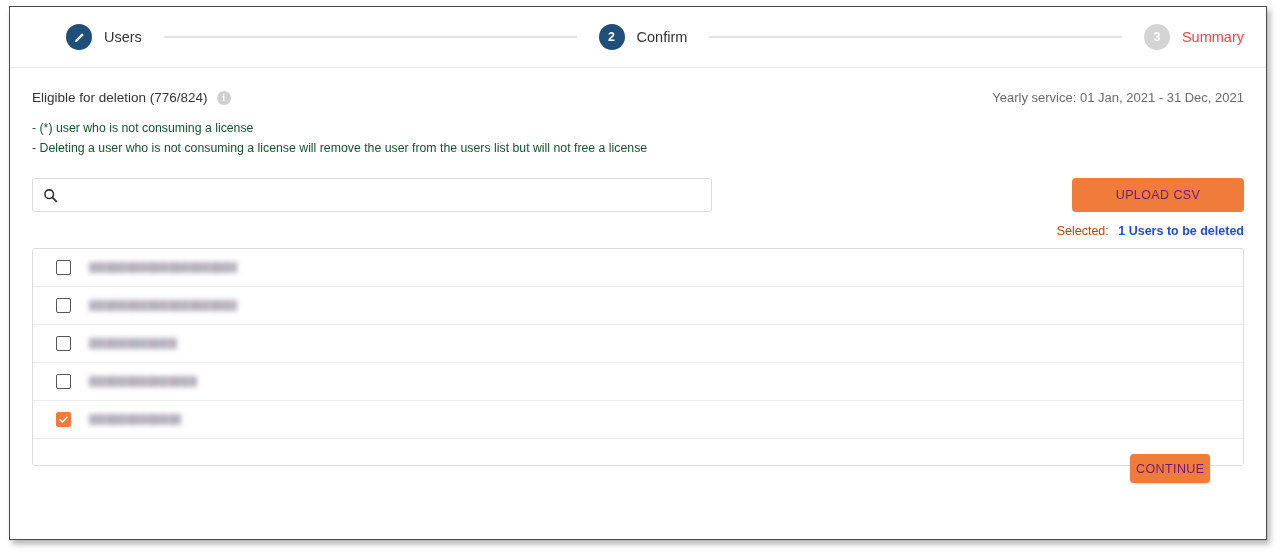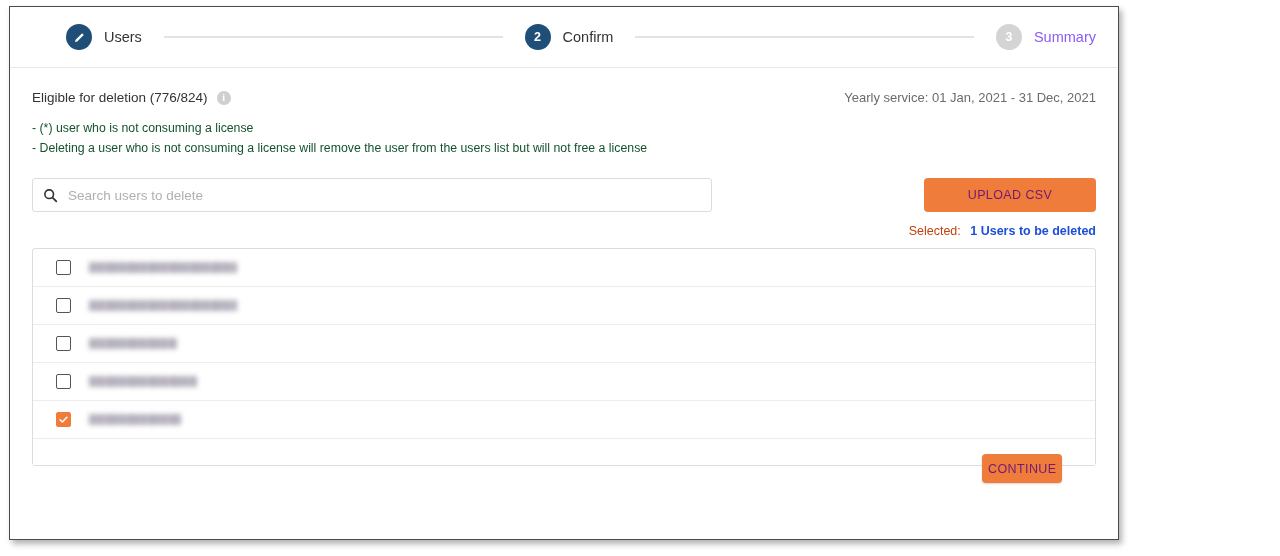--- a/index.html
+++ b/index.html
@@ -14,21 +14,21 @@
     height: 556px;
     background: #ffffff;
     overflow: hidden;
   }
 
   
   .window-frame {
     position: absolute;
     left: 9px;
     top: 6px;
-    width: 1110px;
+    width: 1258px;
     height: 534px;
     background: #ffffff;
     border: 1px solid #4a4a4a;
     box-shadow: 3px 4px 6px rgba(0,0,0,0.30);
     box-sizing: border-box;
   }
 
   
   .stepper {
     position: relative;
@@ -57,21 +57,21 @@
   }
   .step-circle.active { background: #1f4e79; }
   .step-circle.done   { background: #1f4e79; }
   .step-circle.todo   { background: #d4d4d4; color: #ffffff; }
   .step-label {
     margin-left: 12px;
     font-size: 14.5px;
     color: #333333;
     white-space: nowrap;
   }
-  .step-label.todo { color: #8b5cf6; }
+  .step-label.todo { color: #ef4444; }
   .step-connector {
     flex: 1 1 auto;
     height: 2px;
     background: #e3e3e3;
     margin: 0 22px;
     min-width: 30px;
   }
   .pencil-svg { display: block; }
 
   .header-divider {
@@ -312,21 +312,20 @@
         <div class="note-line">- (*) user who is not consuming a license</div>
         <div class="note-line">- Deleting a user who is not consuming a license will remove the user from the users list but will not free a license</div>
       </div>
 
       <div class="tools-row">
         <div class="search-box">
           <svg class="search-icon" width="15" height="15" viewBox="0 0 16 16">
             <circle cx="6.6" cy="6.6" r="4.6" fill="none" stroke="#333333" stroke-width="1.7"></circle>
             <line x1="10.2" y1="10.2" x2="14.2" y2="14.2" stroke="#333333" stroke-width="1.9" stroke-linecap="round"></line>
           </svg>
-          <input class="search-input" type="text" placeholder="Search users to delete" style="">
         </div>
         <button class="btn-orange btn-upload">UPLOAD CSV</button>
       </div>
 
       <div class="selected-row">
         <span class="selected-label">Selected:</span>
         <span class="selected-value">1 Users to be deleted</span>
       </div>
 
       <div class="table-wrap">

